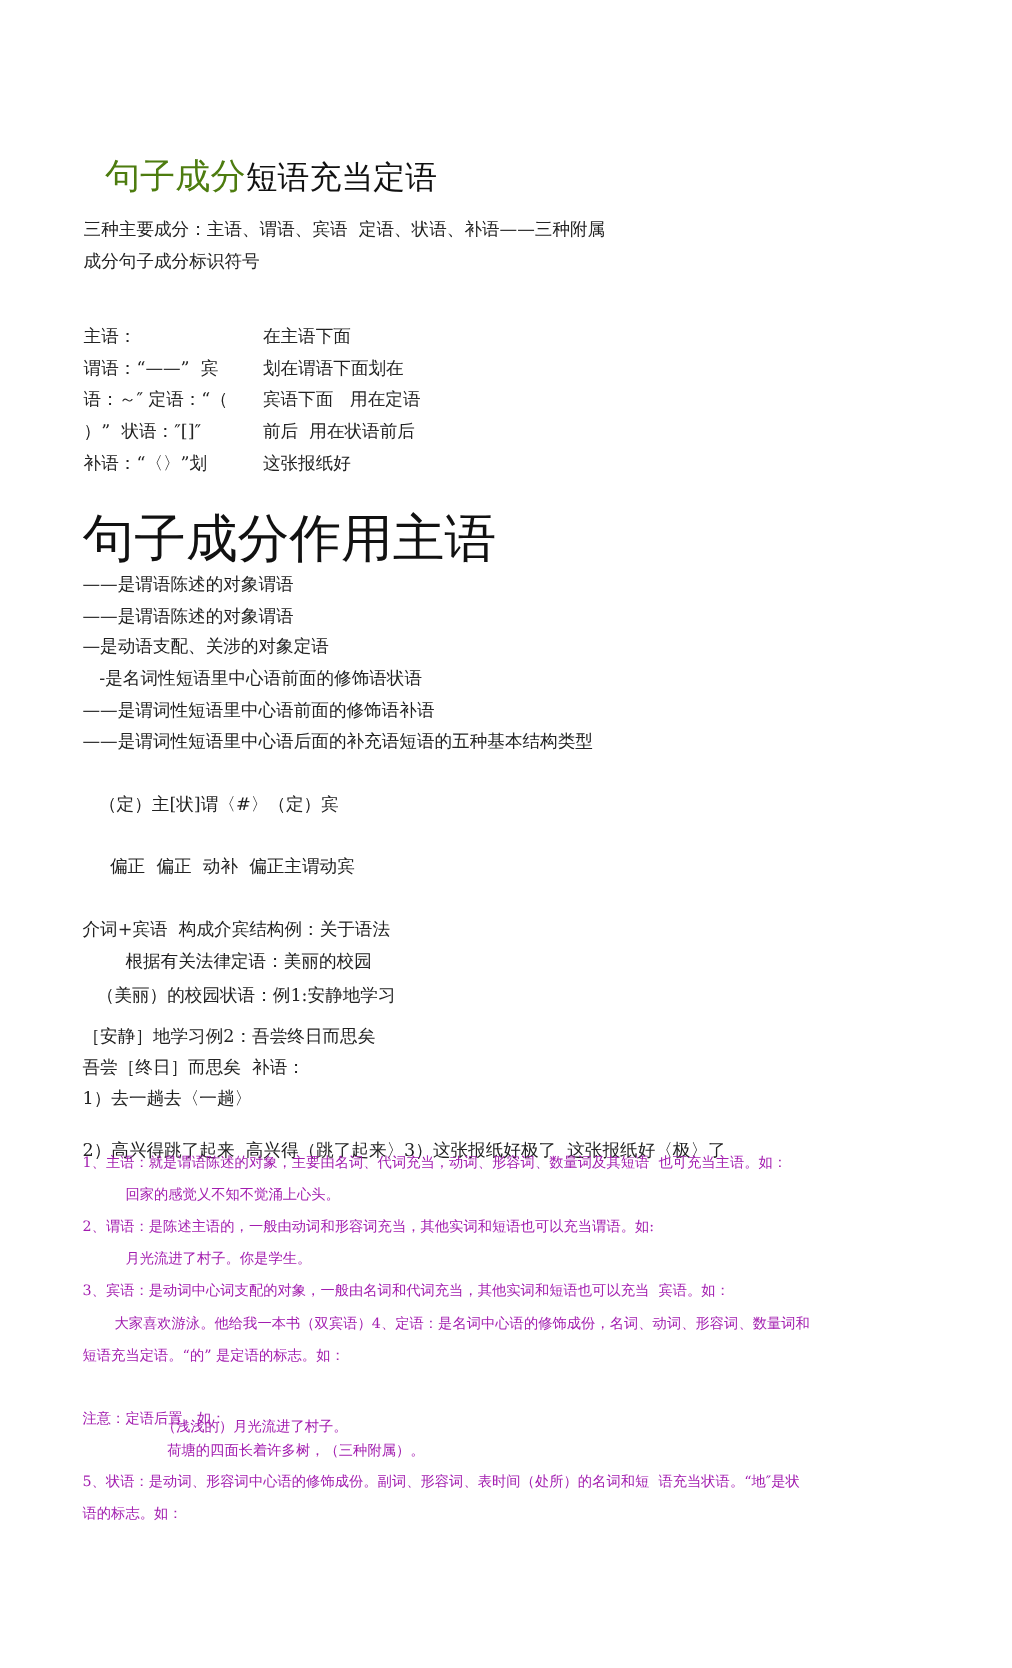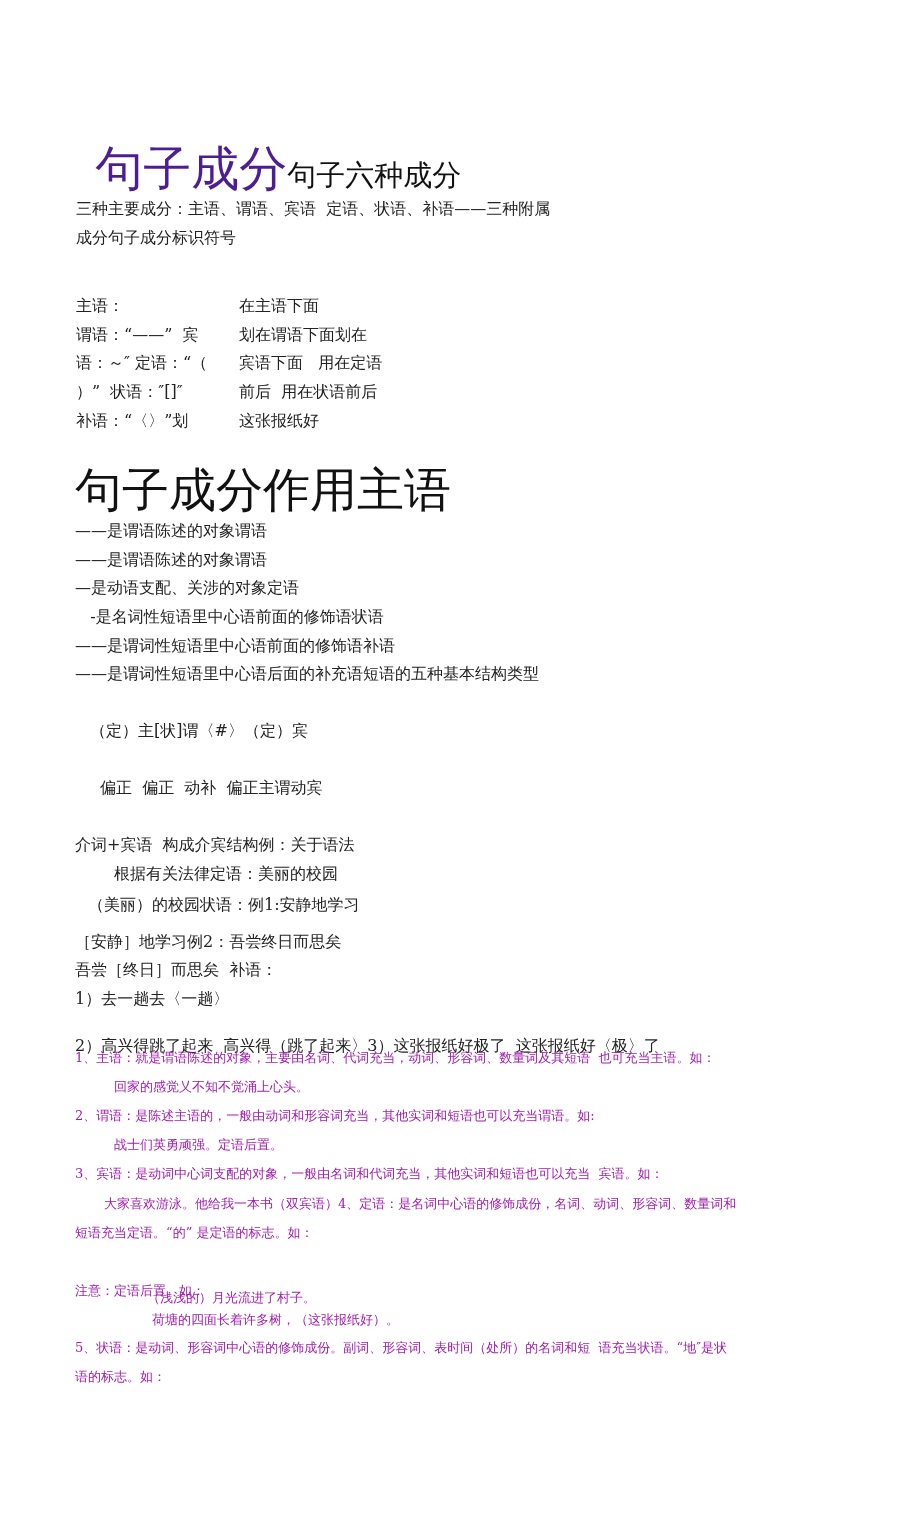--- a/index.html
+++ b/index.html
@@ -2,33 +2,33 @@
 <html><head>
   <meta charset="utf-8">
   <style>
     html, body { margin: 0; padding: 0; background: #ffffff; }
     body {
       width: 920px; height: 1516px; position: relative; overflow: hidden;
       font-family: "DejaVu Serif", "Liberation Serif", serif;
       color: #1a1a1a;
     }
     .abs { position: absolute; white-space: pre; line-height: 1; }
-    .h1 { font-family: "DejaVu Sans", "Liberation Sans", sans-serif; font-size: 48px; color: #4c1d95; }
+    .h1 { font-family: "DejaVu Sans", "Liberation Sans", sans-serif; font-size: 32px; color: #4d7c0f; }
     .h1sub { font-family: "DejaVu Sans", "Liberation Sans", sans-serif; font-size: 29px; color: #111; }
     .h2 { font-family: "DejaVu Sans", "Liberation Sans", sans-serif; font-size: 47px; color: #111; }
     .t { font-size: 16px; color: #222; }
     .t2 { font-size: 13px; color: #a21caf; }
   </style>
 </head>
 <body>
 
 <div>
 
   <div class="abs" style="left:75px; top:128px;">
-    <span class="h1">句子成分</span><span class="h1sub">句子六种成分</span>
+    <span class="h1">句子成分</span><span class="h1sub">短语充当定语</span>
   </div>
 
   <div class="abs t" style="left:76px; top:201px;">三种主要成分：主语、谓语、宾语  定语、状语、补语——三种附属</div>
   <div class="abs t" style="left:76px; top:230px;">成分句子成分标识符号</div>
 
   <div>
     <div class="abs t" style="left:76px; top:298px;">主语：</div>
     <div class="abs t" style="left:76px; top:327px;">谓语：“——”  宾</div>
     <div class="abs t" style="left:76px; top:355px;">语：～″ 定语：“（</div>
     <div class="abs t" style="left:76px; top:384px;">）”  状语：″[]″</div>
@@ -57,23 +57,23 @@
   <div class="abs t" style="left:114px; top:866px;">根据有关法律定语：美丽的校园</div>
   <div class="abs t" style="left:88px; top:897px;text-align:center;">（美丽）的校园状语：例1:安静地学习</div>
   <div class="abs t" style="left:75px; top:934px;">［安静］地学习例2：吾尝终日而思矣</div>
   <div class="abs t" style="left:75px; top:962px;">吾尝［终日］而思矣  补语：</div>
   <div class="abs t" style="left:75px; top:991px;">1）去一趟去〈一趟〉</div>
   <div class="abs t" style="left:75px; top:1038px;">2）高兴得跳了起来  高兴得（跳了起来〉3）这张报纸好极了  这张报纸好〈极〉了</div>
 
   <div class="abs t2" style="left:75px; top:1051px;">1、主语：就是谓语陈述的对象，主要由名词、代词充当，动词、形容词、数量词及其短语  也可充当主语。如：</div>
   <div class="abs t2" style="left:114px; top:1080px;">回家的感觉乂不知不觉涌上心头。</div>
   <div class="abs t2" style="left:75px; top:1109px;">2、谓语：是陈述主语的，一般由动词和形容词充当，其他实词和短语也可以充当谓语。如:</div>
-  <div class="abs t2" style="left:114px; top:1138px;">战士们英勇顽强。定语后置。</div>
+  <div class="abs t2" style="left:114px; top:1138px;">月光流进了村子。你是学生。</div>
   <div class="abs t2" style="left:75px; top:1167px;">3、宾语：是动词中心词支配的对象，一般由名词和代词充当，其他实词和短语也可以充当  宾语。如：</div>
   <div class="abs t2" style="left:104px; top:1197px;">大家喜欢游泳。他给我一本书（双宾语）4、定语：是名词中心语的修饰成份，名词、动词、形容词、数量词和</div>
   <div class="abs t2" style="left:75px; top:1226px;">短语充当定语。“的” 是定语的标志。如：</div>
   <div class="abs t2" style="left:147px; top:1255px;margin-top:36px;">（浅浅的）月光流进了村子。</div>
   <div class="abs t2" style="left:75px; top:1284px;">注意：定语后置。如：</div>
-  <div class="abs t2" style="left:152px; top:1313px;">荷塘的四面长着许多树，（这张报纸好）。</div>
+  <div class="abs t2" style="left:152px; top:1313px;">荷塘的四面长着许多树，（三种附属）。</div>
   <div class="abs t2" style="left:75px; top:1341px;">5、状语：是动词、形容词中心语的修饰成份。副词、形容词、表时间（处所）的名词和短  语充当状语。“地″是状</div>
   <div class="abs t2" style="left:75px; top:1370px;">语的标志。如：</div>
 
 </div>
 
 </body></html>

